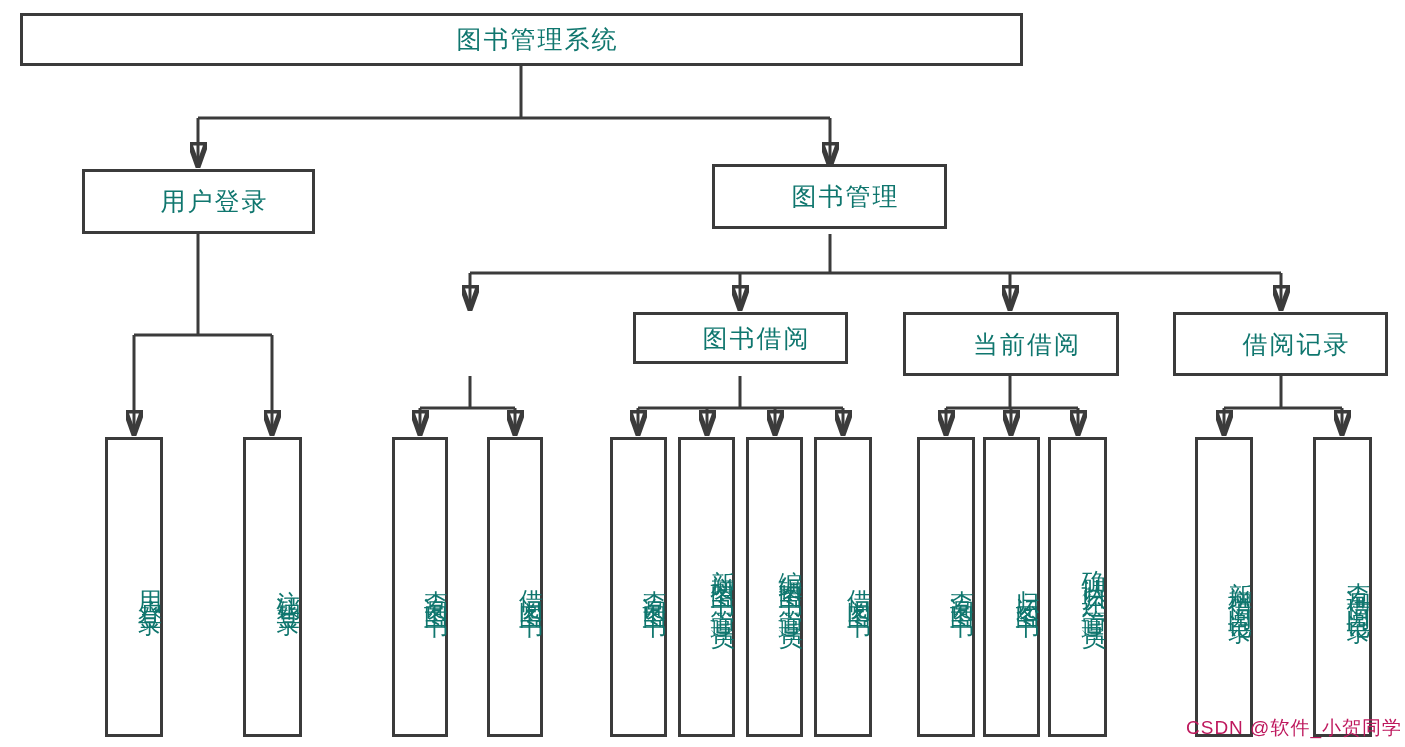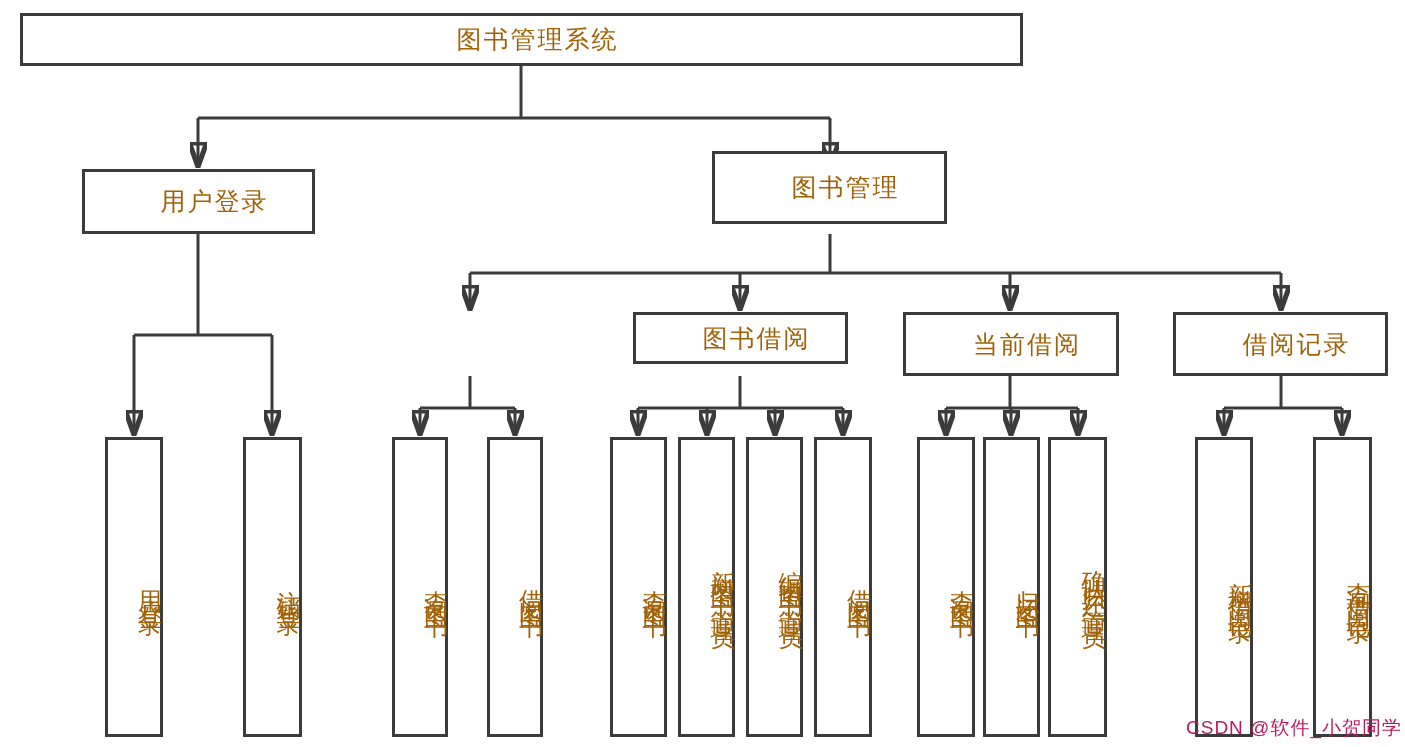--- a/index.html
+++ b/index.html
@@ -10,21 +10,21 @@
     background:#ffffff;
     overflow:hidden;
   }
   .connectors{position:absolute;left:0;top:0;z-index:1;}
   .connectors path{stroke:#3b3b3b;stroke-width:3;fill:none;}
   .node{
     position:absolute;
     box-sizing:border-box;
     background:#ffffff;
     border:3px solid #3b3b3b;
-    color:#a16207;
+    color:#0f766e;
     display:flex;
     align-items:center;
     justify-content:center;
     z-index:2;
     text-align:right;
     padding-left:32px;
   }
   .node.h{
     font-size:25px;
     letter-spacing:2px;
@@ -97,21 +97,21 @@
 
     <path d="M1281,376 V408"></path>
     <path d="M1224,408 H1342"></path>
     <path d="M1224,408 V434" marker-end="url(#arrow)"></path>
     <path d="M1342,408 V434" marker-end="url(#arrow)"></path>
   </svg>
 
   <div class="node h" style="left:20px;top:13px;width:1003px;height:53px">图书管理系统</div>
 
   <div class="node h" style="left:82px;top:169px;width:233px;height:65px">用户登录</div>
-  <div class="node h" style="left:712px;top:151px;width:235px;height:73px">图书管理</div>
+  <div class="node h" style="left:712px;top:164px;width:235px;height:65px">图书管理</div>
 
   <div class="node h" style="left:633px;top:312px;width:215px;height:52px">图书借阅</div>
   <div class="node h" style="left:903px;top:312px;width:216px;height:64px">当前借阅</div>
   <div class="node h" style="left:1173px;top:312px;width:215px;height:64px">借阅记录</div>
 
   <div class="node v" style="left:105px;top:437px;width:58px;height:300px">用户登录</div>
   <div class="node v" style="left:243px;top:437px;width:59px;height:300px">注销登录</div>
 
   <div class="node v" style="left:392px;top:437px;width:56px;height:300px">查询图书</div>
   <div class="node v" style="left:487px;top:437px;width:56px;height:300px">借阅图书</div>

